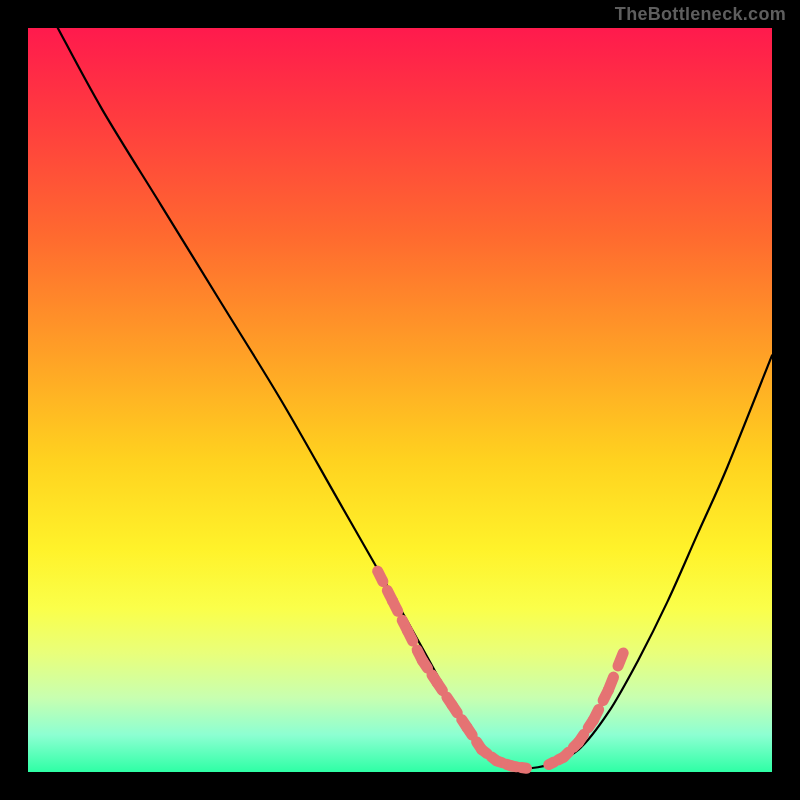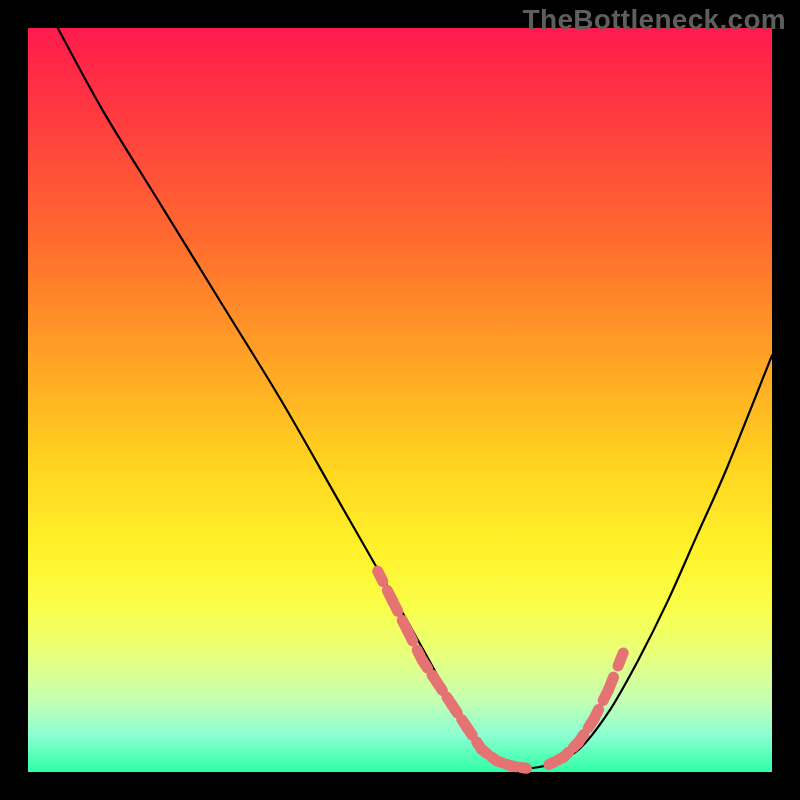--- a/index.html
+++ b/index.html
@@ -37,21 +37,21 @@
       #e9ff7a 84%,
       #c8ffb0 90%,
       #8dffd2 95%,
       #2effa5 100%
     );
   }
   .watermark {
     position: absolute;
     top: 4px;
     right: 14px;
-    font-size: 28px;
+    font-size: 18px;
     font-weight: 600;
     color: #5e5e5e;
     letter-spacing: 0.3px;
     user-select: none;
   }
   svg.curve {
     position: absolute;
     left: 28px;
     top: 28px;
     width: 744px;

